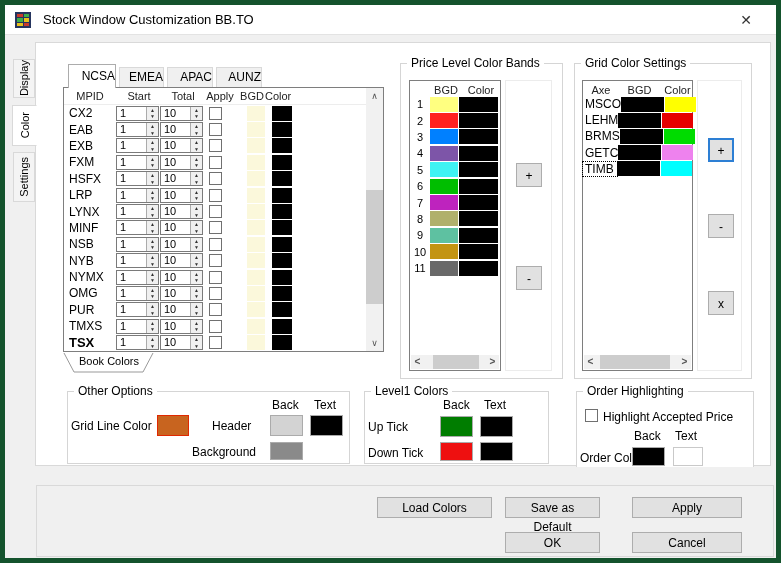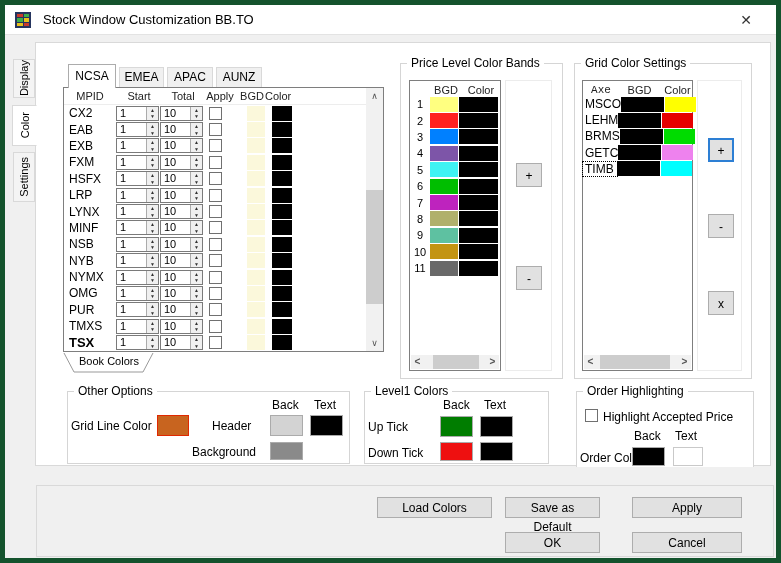--- a/index.html
+++ b/index.html
@@ -16,21 +16,21 @@
   .side-tab{width:22px;border:1px solid #D9D9D9;background:#F4F4F4;display:flex;align-items:center;justify-content:center;}
   .side-tab span{writing-mode:vertical-rl;transform:rotate(180deg);font-size:11px;color:#000;white-space:nowrap;}
   .side-tab.t0{height:39px;margin-bottom:7px;}
   .side-tab.t1{height:41px;margin-bottom:6px;}
   .side-tab.t2{height:50px;}
   .side-tab.selected{background:#FFFFFF;width:25px;margin-left:-1px;border-right:1px solid #FFFFFF;position:relative;z-index:3;}
   
   .page{position:absolute;left:30px;top:37px;width:736px;height:424px;background:#FFFFFF;border:1px solid #D9D9D9;z-index:2;}
   
   .mkt-tabs{position:absolute;left:32px;top:21px;height:24px;}
-  .mkt-tab{position:absolute;top:3px;height:20px;background:#F0F0F0;border:1px solid #D9D9D9;border-bottom:none;text-align:center;font-size:12px;line-height:19px;color:#000;}
+  .mkt-tab{position:absolute;top:3px;height:20px;background:#F0F0F0;border:1px solid #D9D9D9;border-bottom:none;text-align:right;font-size:12px;line-height:19px;color:#000;}
   .mkt-tab.selected{top:0;height:24px;background:#FFFFFF;border:1px solid #ACACAC;border-bottom:none;z-index:2;line-height:23px;}
   .mkt-tab.m0{left:0;width:48px;}
   .mkt-tab.m1{left:51px;width:45px;}
   .mkt-tab.m2{left:99px;width:46px;}
   .mkt-tab.m3{left:148px;width:46px;}
   
   .book-box{position:absolute;left:27px;top:44px;width:321px;height:265px;background:#fff;border:1px solid #7E7E7E;}
   .book-header{position:absolute;left:0;top:0;width:302px;height:17px;border-bottom:1px solid #EDEDED;}
   .book-header span{position:absolute;top:2px;font-size:11px;color:#222;text-align:center;overflow:hidden;white-space:nowrap;}
   .book-rows{position:absolute;left:0;top:17px;width:302px;height:246px;overflow:hidden;}
@@ -529,21 +529,21 @@
       <div class="sidepanel" style="left:104px;top:16px;width:47px;height:291px;">
         <button class="sqbtn" style="left:10px;top:82px;">+</button>
         <button class="sqbtn" style="left:10px;top:185px;">-</button>
       </div>
     </div>
 
     <div class="grp" style="left:538px;top:20px;width:178px;height:316px;">
       <span class="grp-label">Grid Color Settings</span>
       <div class="lb" style="left:7px;top:16px;width:111px;height:291px;">
         <div class="lb-head" id="axesHeader" style="position:absolute;left:0;top:0;width:100%;height:15px;">
-            <span style="left: 2px; width: 32px; font-family: Liberation Mono, monospace;">Axe</span>
+            <span style="left: 2px; width: 32px;">Axe</span>
             <span style="left: 35px; width: 43px;">BGD</span>
             <span style="left: 78px; width: 33px;">Color</span>
           </div>
         <div id="axesRows" style="position:absolute;left:0;top:15px;width:100%;">
             <div class="arow">
               <span class="nm">MSCO</span>
               <span class="sw swb" style="background: rgb(0, 0, 0);"></span>
               <span class="sw swc" style="background: rgb(255, 255, 0);"></span>
             </div>
             <div class="arow">

